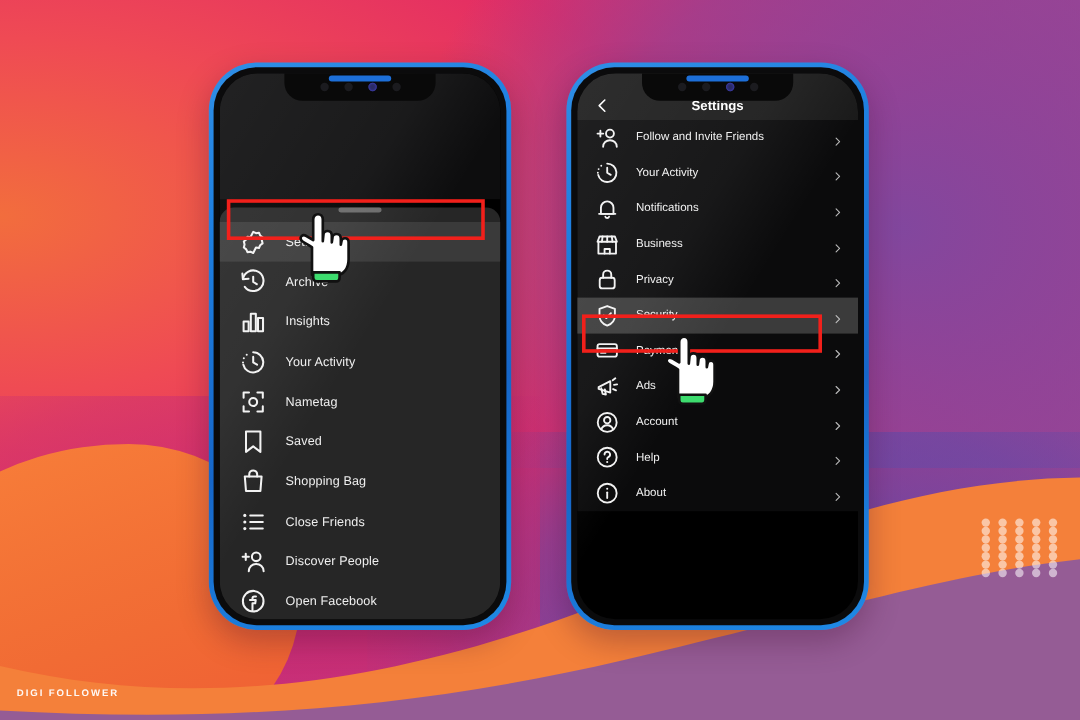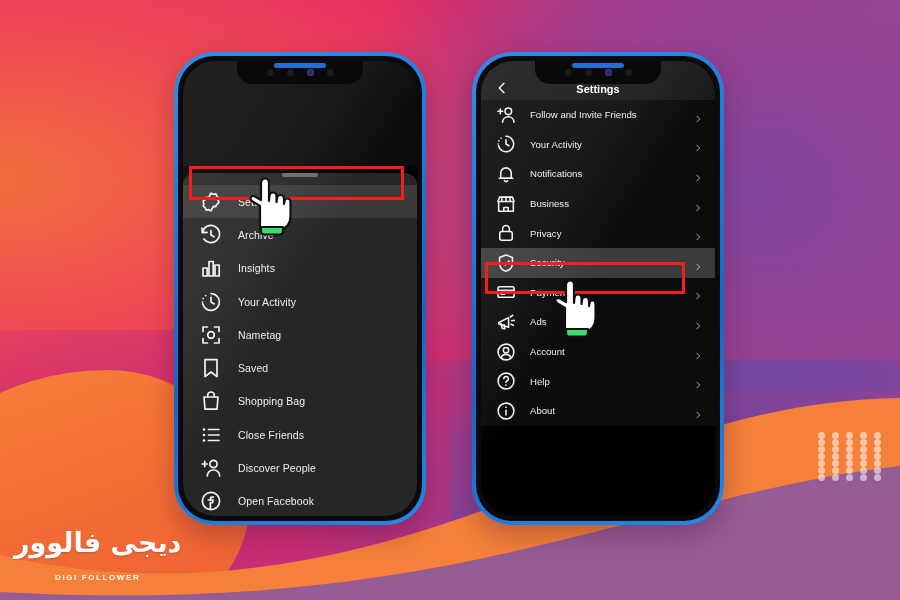--- a/index.html
+++ b/index.html
@@ -210,21 +210,20 @@
       <i></i>
     <i></i>
       <i></i>
       <i></i>
       <i></i>
       <i></i>
   </div>
 </div>
 
 <div id="watermark">
-  <div class="wm-fa">دیجی فالوور</div>
   <div class="wm-en">DIGI FOLLOWER</div>
 </div>
 
 <div class="phone" id="phone-left">
   <div class="phone-inner">
     <div class="screen">
 
       <div class="speaker"></div>
       <div class="notch">
         <span class="cam"></span>

